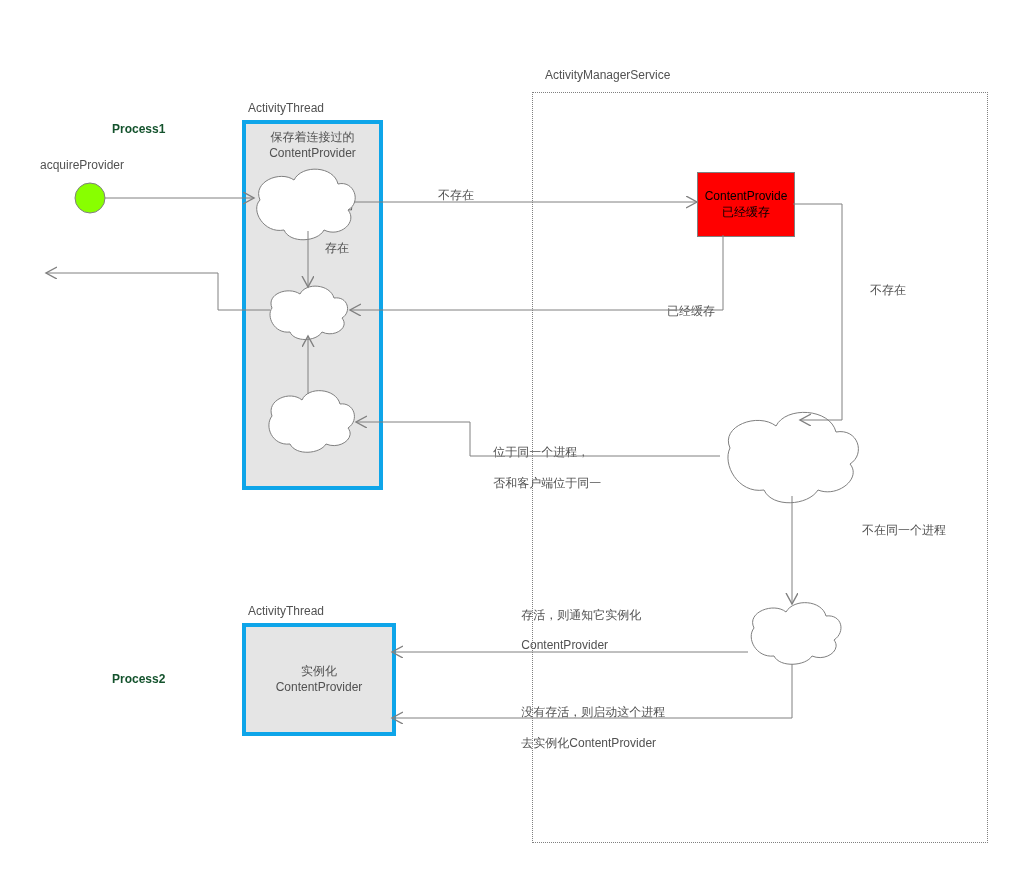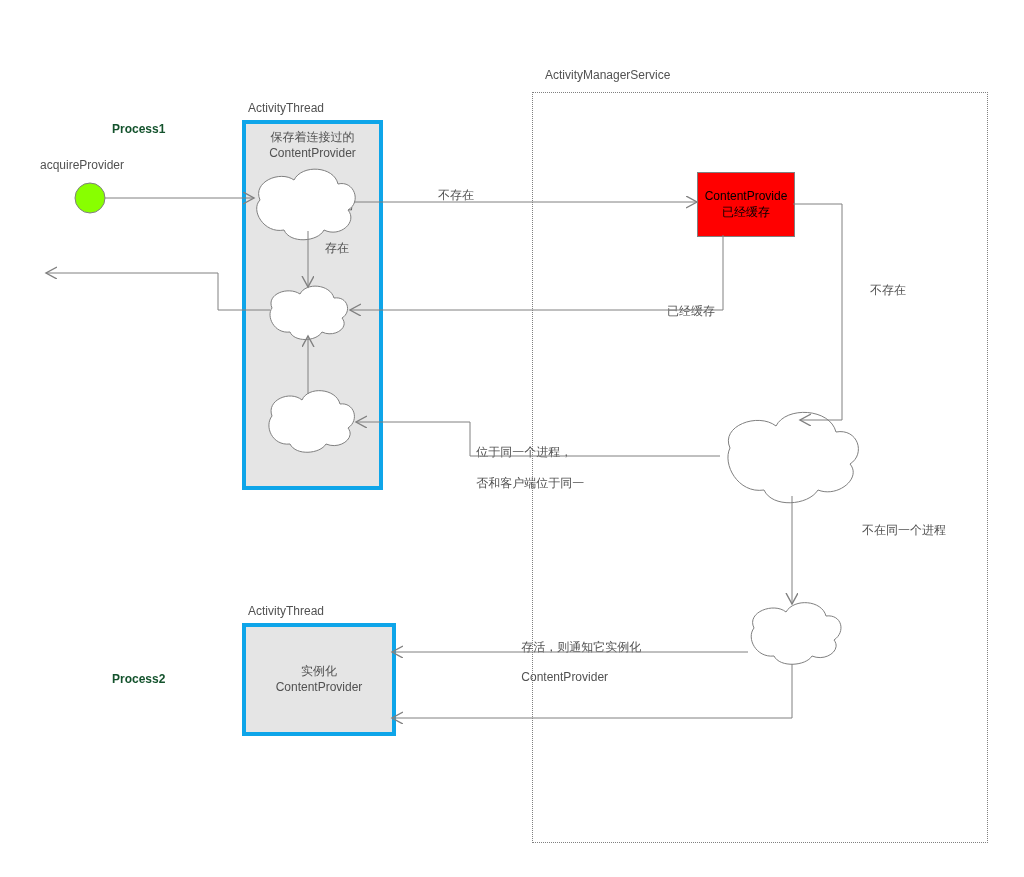--- a/index.html
+++ b/index.html
@@ -97,28 +97,32 @@
     <span>实例化</span>
     <span>ContentProvider</span>
   </div>
   <div class="label" style="left:248px; top:604px;">ActivityThread</div>
 
 
   <div class="label" style="left:438px; top:187px;">不存在</div>
   <div class="label" style="left:325px; top:240px;font-family:Liberation Mono, monospace;">存在</div>
   <div class="label" style="left:667px; top:282px;margin-top:21px;">已经缓存</div>
   <div class="label" style="left:870px; top:282px;">不存在</div>
-  <div class="label" style="left:463px; top:430px; text-align:left;">
+  <div class="label" style="left:480px; top:430px; text-align:left;">
     <span>位于同一个进程，</span><br>
     <span>否和客户端位于同一</span>
   </div>
   <div class="label" style="left:818px; top:522px;margin-left:44px;">不在同一个进程</div>
-  <div class="label" style="left:508px; top:625px; text-align:left;">
+  <div class="label" style="left:508px; top:593px; text-align:left;">
     <span>存活，则通知它实例化</span><br>
     <span>ContentProvider</span>
+  </div>
+  <div class="label" style="left:508px; top:690px; text-align:left;">
+    <span>没有存活，则启动这个进程</span><br>
+    <span>去实例化ContentProvider</span>
   </div>
 
   <div class="cloud-label" style="left:262px; top:182px; width:93px;">
     <span>ContentProvide</span><br>
     <span>r是否已经实例化</span><br>
     <span>（连接过）</span>
   </div>
   <div class="cloud-label" style="left:280px; top:304px; width:60px;">缓存起来</div>
   <div class="cloud-label" style="left:276px; top:399px; width:70px;">
     <span>实例化</span><br>

